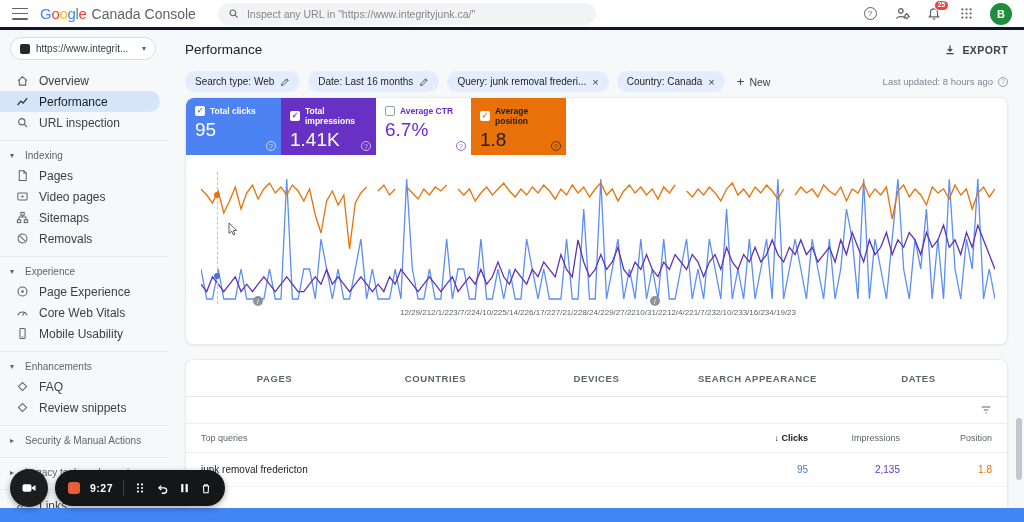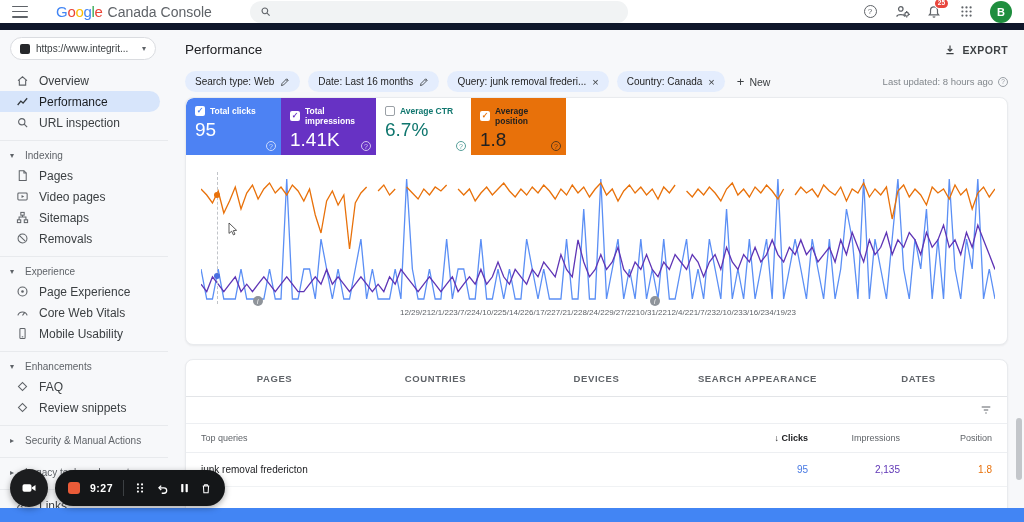--- a/index.html
+++ b/index.html
@@ -2,21 +2,21 @@
 <html><head>
 <meta charset="utf-8">
 <style>
   * { box-sizing: border-box; margin: 0; padding: 0; }
   html,body { width:1024px; height:522px; overflow:hidden; }
   body { font-family:"Liberation Sans", sans-serif; background:#f7f8fa; position:relative; }
   .app { position:relative; width:1024px; height:522px; }
 
   
   .topbar { position:absolute; top:0; left:0; right:0; height:30px; background:#fff;
-            border-bottom:7px solid #0f172a; display:flex; align-items:center; padding:0 12px; z-index:8;gap:16px; }
+            border-bottom:3px solid #0f172a; display:flex; align-items:center; padding:0 12px; z-index:8; }
   .hamburger { width:16px; height:12px; display:flex; flex-direction:column; justify-content:space-between; cursor:pointer; margin-right:12px; }
   .hamburger i { height:1.6px; background:#5f6368; border-radius:1px; }
   .brand { display:flex; align-items:center; gap:5px; white-space:nowrap; }
   .brand .g-letters { font-size:15px; font-weight:500; letter-spacing:-.3px; }
   .brand .suffix { font-size:14px; color:#5f6368; }
   .search-pill { margin-left:22px; width:378px; height:22px; background:#f1f3f4; border-radius:12px;
                  display:flex; align-items:center; gap:8px; padding:0 10px; }
   .search-pill svg { flex:0 0 auto; }
   .search-pill input { border:none; outline:none; background:transparent; width:100%; font-size:10.5px;
                        font-family:"Liberation Sans",sans-serif; color:#3c4043; }
@@ -139,20 +139,21 @@
       </div>
     <div class="brand">
       <span class="g-letters"><span style="color: rgb(66, 133, 244);">G</span><span style="color: rgb(234, 67, 53);">o</span><span style="color: rgb(251, 188, 5);">o</span><span style="color: rgb(66, 133, 244);">g</span><span style="color: rgb(52, 168, 83);">l</span><span style="color: rgb(234, 67, 53);">e</span></span>
       <span class="suffix">Canada Console</span>
     </div>
     <div class="search-pill">
       <svg width="11" height="11" viewBox="0 0 14 14">
           <circle cx="6.2" cy="6.2" r="3.6" fill="none" stroke="#5f6368" stroke-width="1.4"></circle>
           <path d="M9 9l3.2 3.2" stroke="#5f6368" stroke-width="1.4"></path>
         </svg>
+      <input type="text" placeholder="Inspect any URL in &quot;https://www.integrityjunk.ca/&quot;" style="">
     </div>
     <div class="top-icons">
       <div class="icon-btn">
           <span class="help-circle">?</span>
         </div>
       <div class="icon-btn">
         <svg width="15" height="15" viewBox="0 0 14 14" fill="none" stroke="#5f6368" stroke-width="1.2">
             <circle cx="5.4" cy="4.6" r="2.1"></circle>
             <path d="M1.6 11.8c.4-2.5 7.2-2.5 7.6 0"></path>
             <circle cx="10.9" cy="9.6" r="1.7"></circle>
@@ -393,21 +394,21 @@
           <span class="metric-help">?</span>
         </div>
         <div class="metric-card" style="background: rgb(103, 50, 196); color: rgb(255, 255, 255);">
           <div class="metric-top">
             <span class="cb checked" style="color: rgb(103, 50, 196);">✓</span>
             <span class="metric-label">Total impressions</span>
           </div>
           <div class="metric-value">1.41K</div>
           <span class="metric-help">?</span>
         </div>
-        <div class="metric-card" style="background: rgb(255, 255, 255); color: #0f766e;">
+        <div class="metric-card" style="background: rgb(255, 255, 255); color: #6d28d9;">
           <div class="metric-top">
             <span class="cb empty"></span>
             <span class="metric-label">Average CTR</span>
           </div>
           <div class="metric-value">6.7%</div>
           <span class="metric-help">?</span>
         </div>
         <div class="metric-card" style="background: rgb(232, 113, 10); color: rgb(33, 33, 33);">
           <div class="metric-top">
             <span class="cb checked" style="color: rgb(232, 113, 10);">✓</span>

